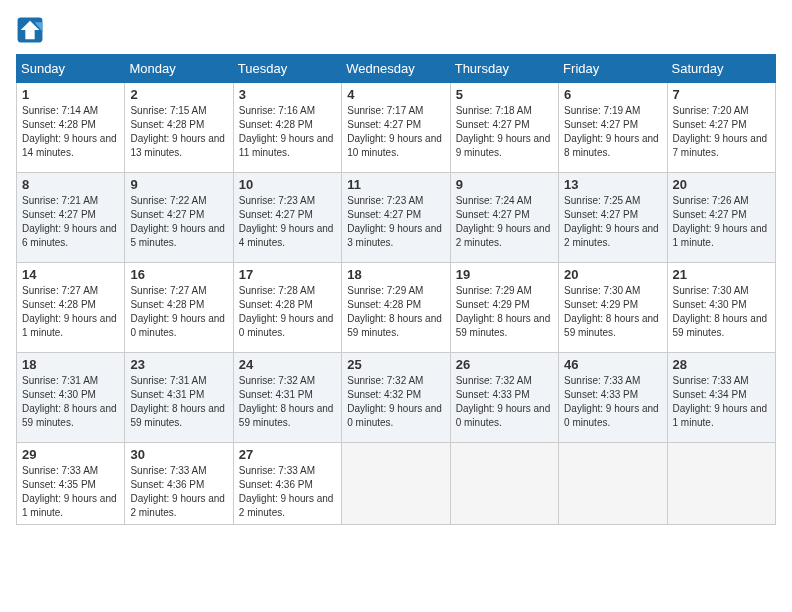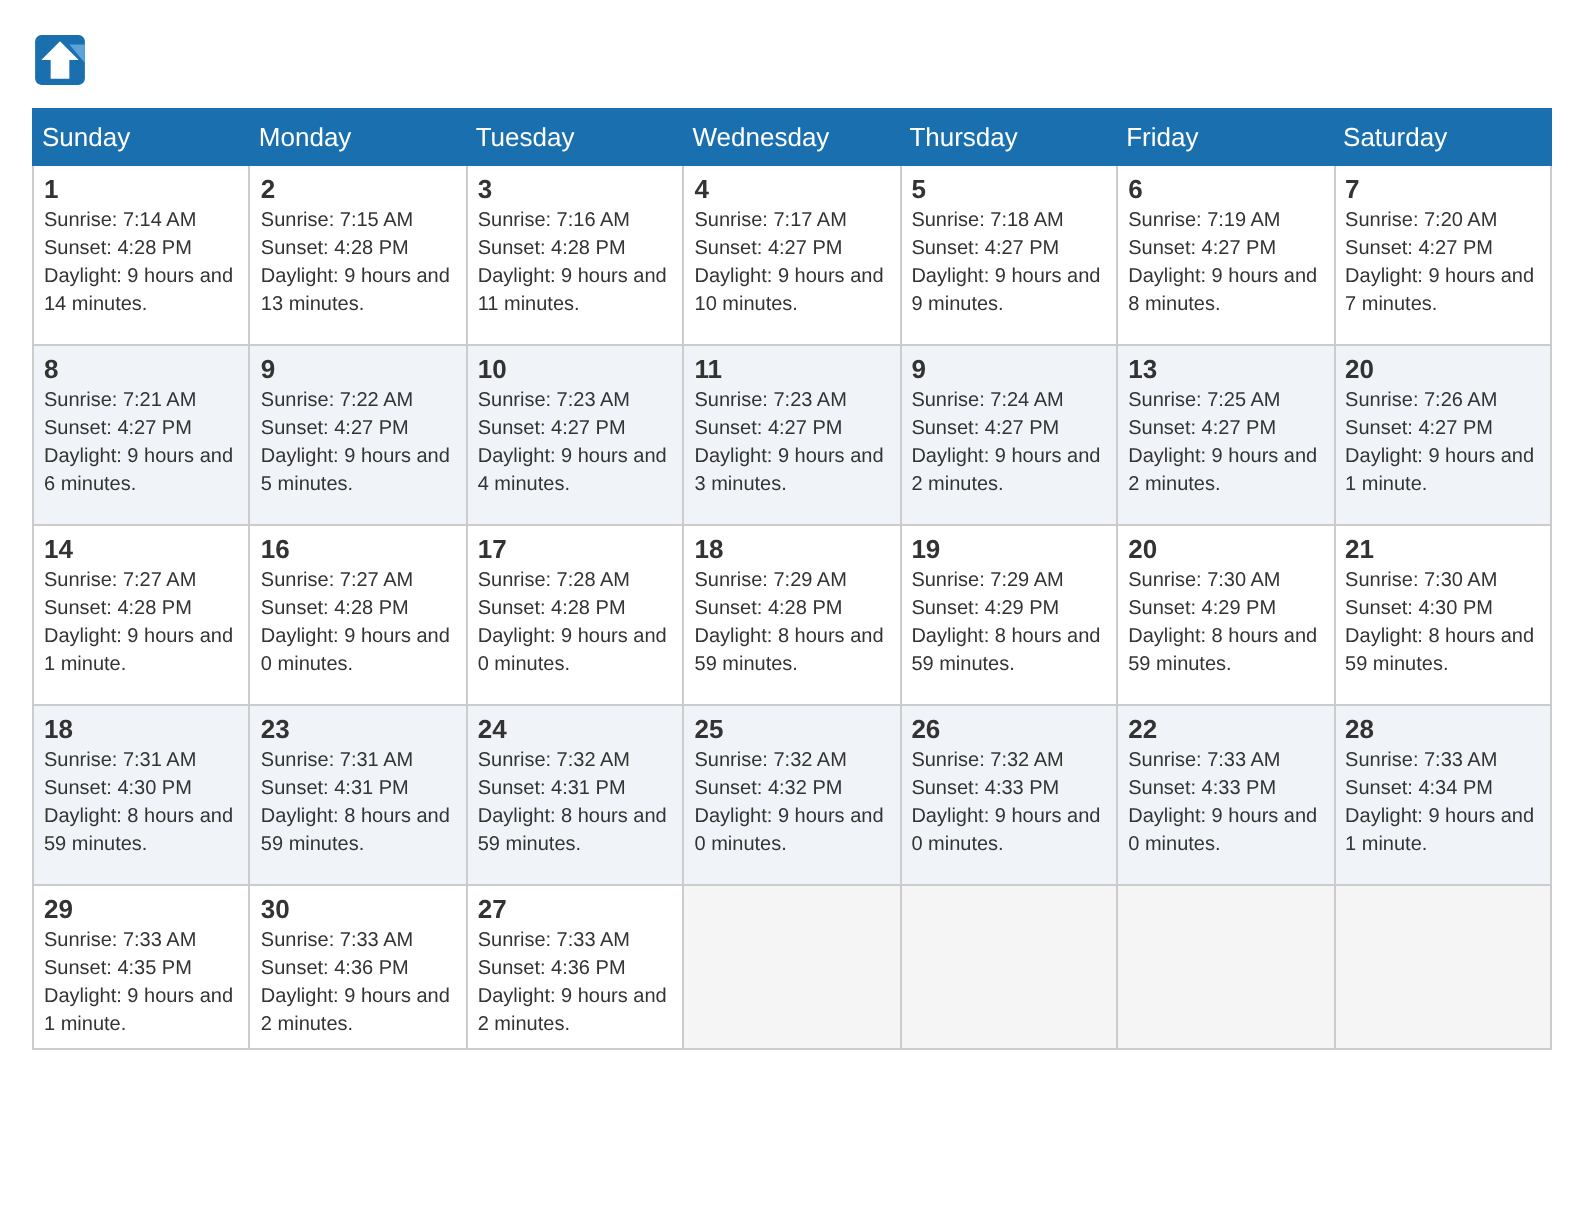--- a/index.html
+++ b/index.html
@@ -215,21 +215,21 @@
         </td>
         <td>
           <span class="day-num">25</span>
           <div class="day-info">Sunrise: 7:32 AM<br>Sunset: 4:32 PM<br>Daylight: 9 hours and 0 minutes.</div>
         </td>
         <td>
           <span class="day-num">26</span>
           <div class="day-info">Sunrise: 7:32 AM<br>Sunset: 4:33 PM<br>Daylight: 9 hours and 0 minutes.</div>
         </td>
         <td>
-          <span class="day-num">22</span>
+          <span class="day-num">46</span>
           <div class="day-info">Sunrise: 7:33 AM<br>Sunset: 4:33 PM<br>Daylight: 9 hours and 0 minutes.</div>
         </td>
         <td>
           <span class="day-num">28</span>
           <div class="day-info">Sunrise: 7:33 AM<br>Sunset: 4:34 PM<br>Daylight: 9 hours and 1 minute.</div>
         </td>
       </tr>
       <tr class="last-row">
         <td>
           <span class="day-num">29</span>

